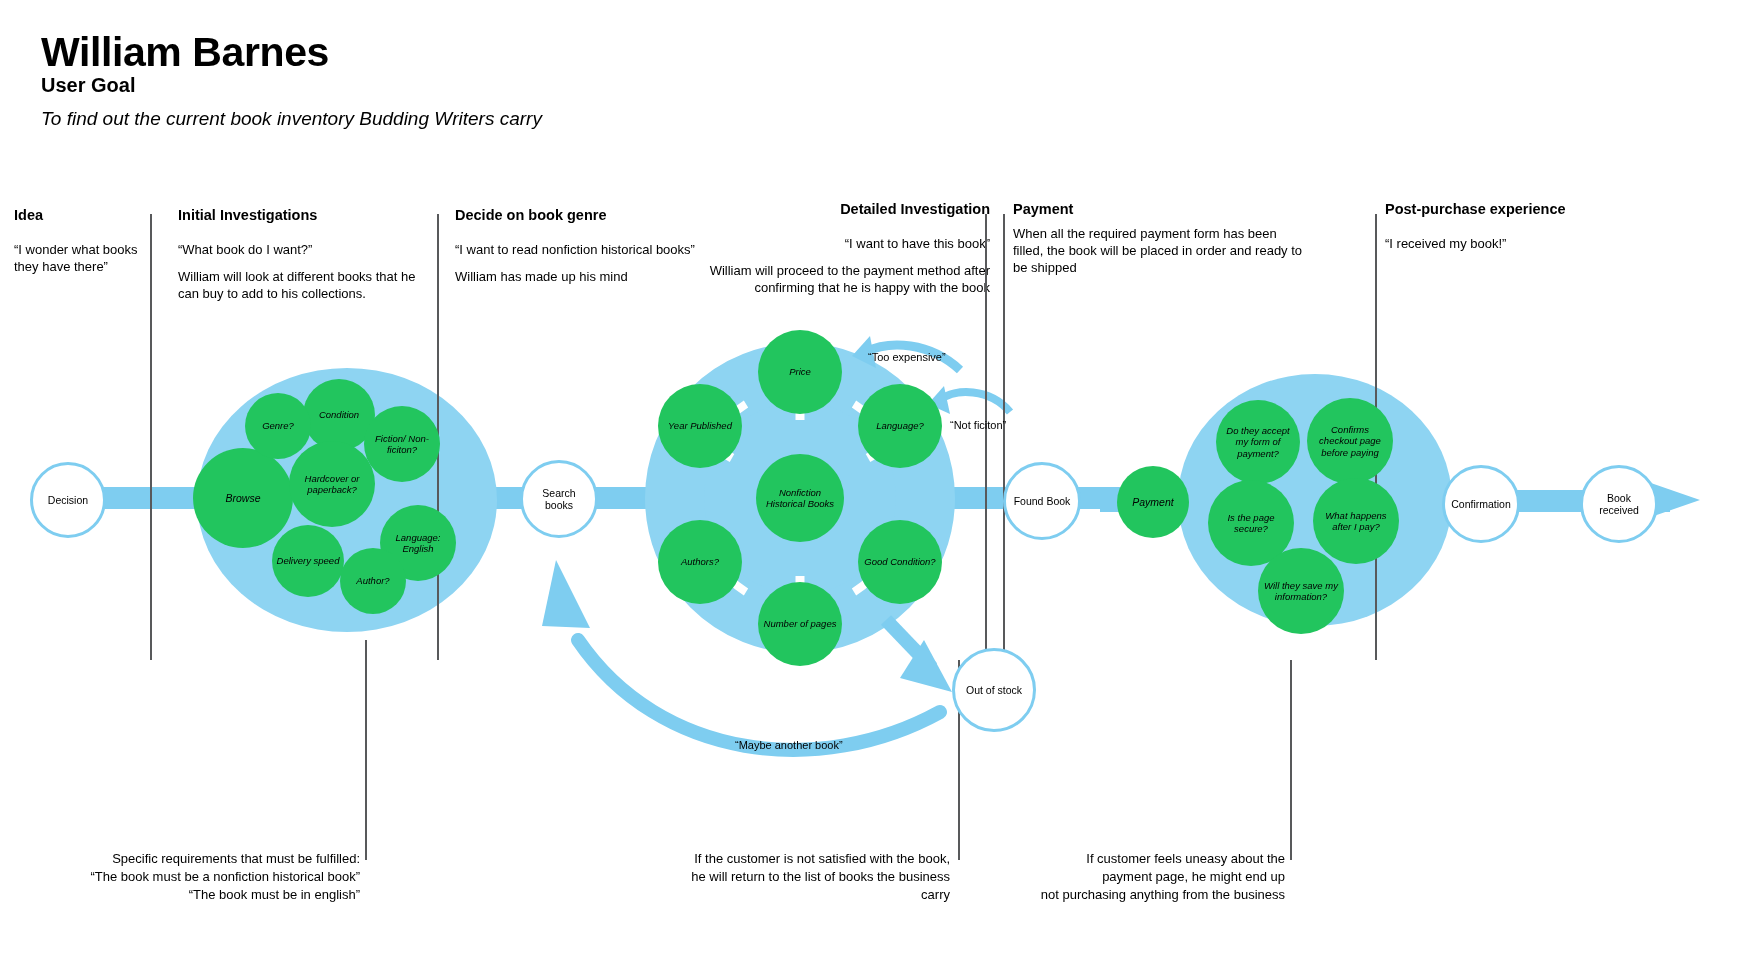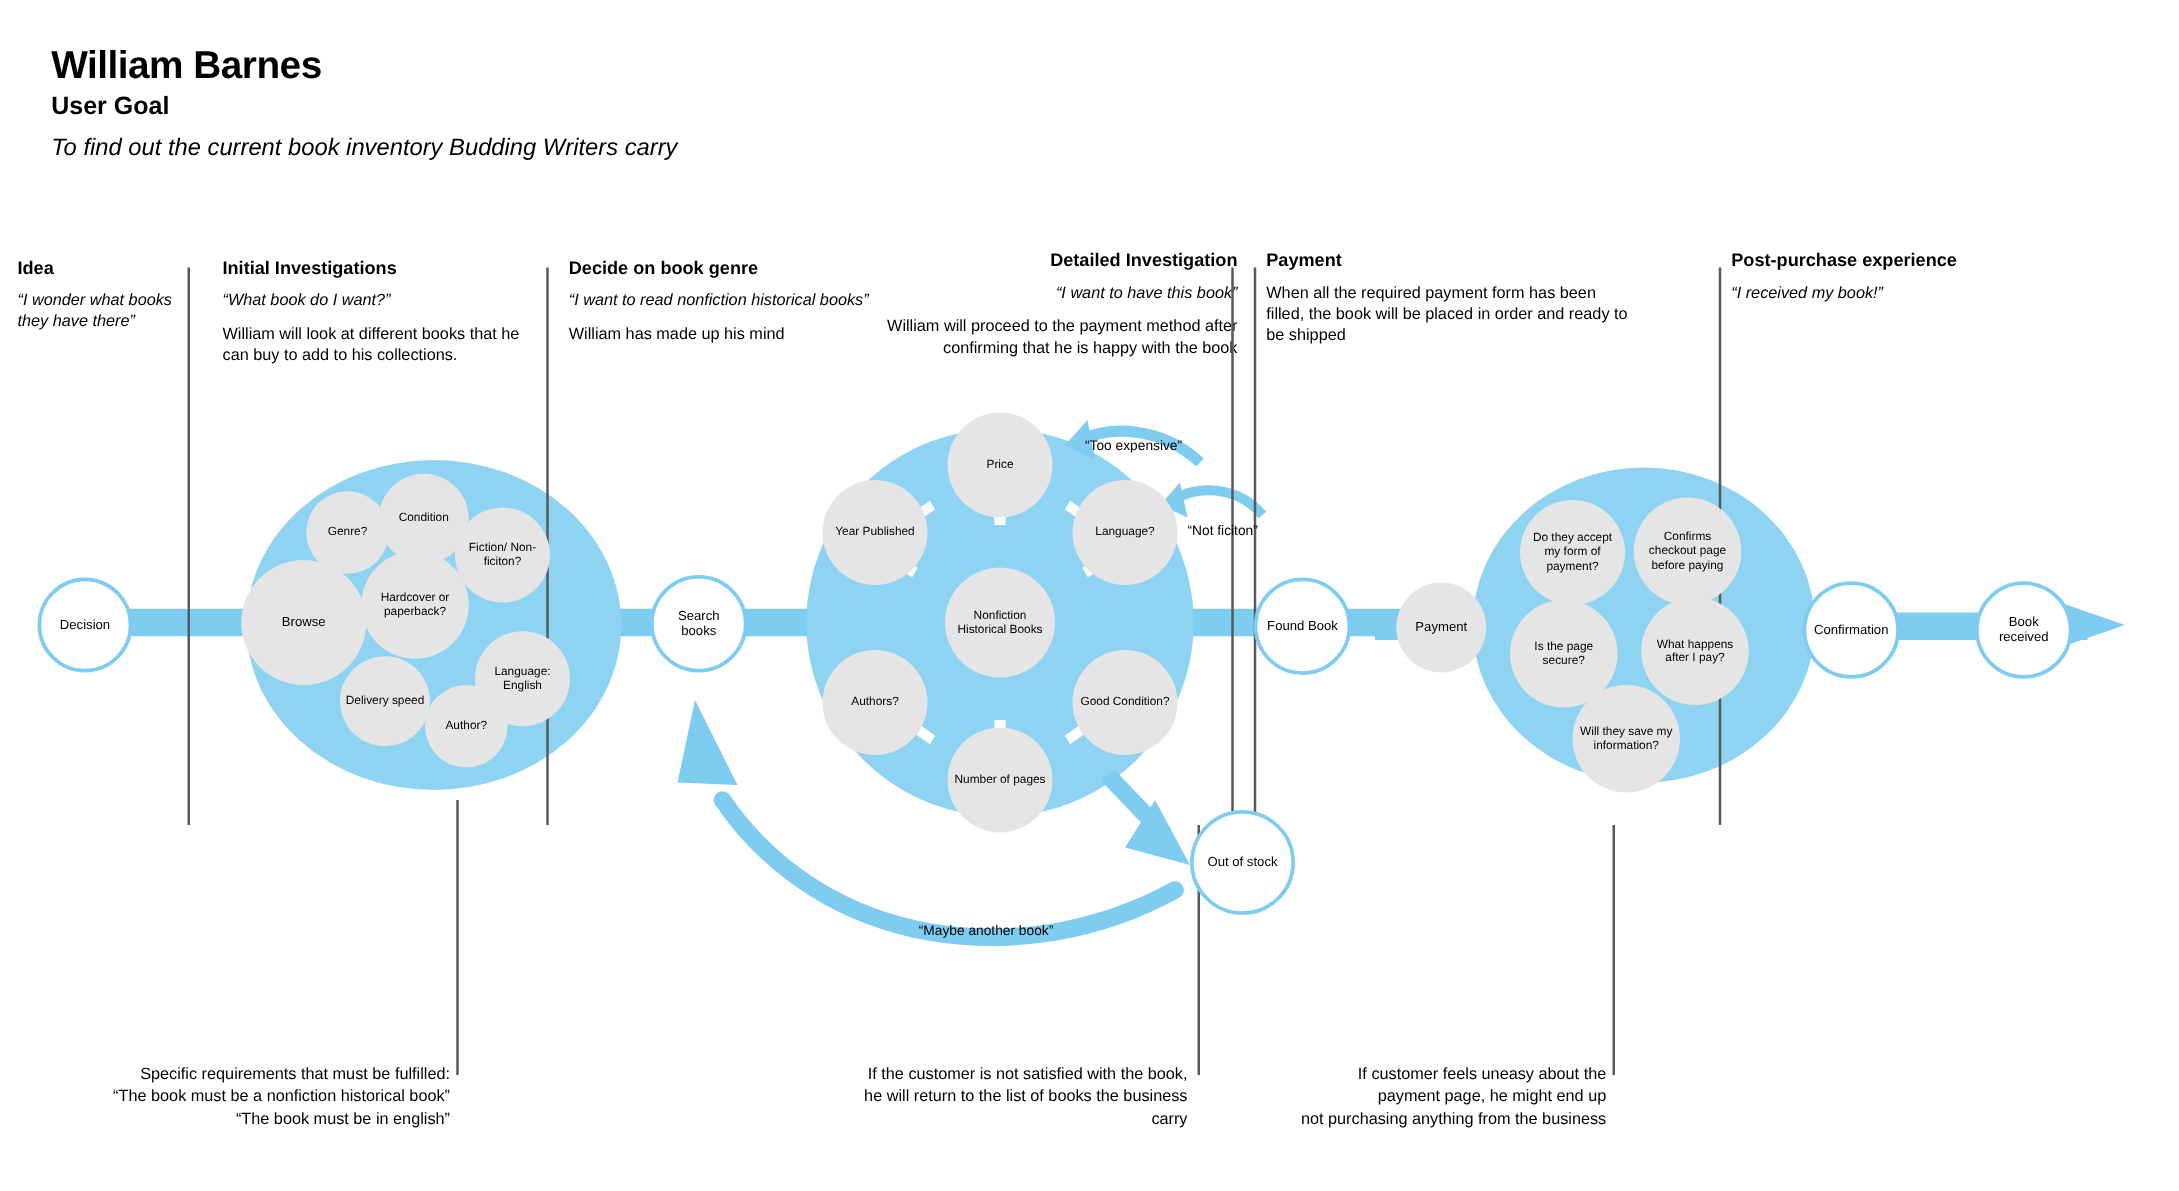--- a/index.html
+++ b/index.html
@@ -20,21 +20,21 @@
   }
 
   
   #persona-header {
     position: absolute;
     left: 41px;
     top: 34px;
     width: 700px;
   }
   #persona-name {
-    font-size: 31px;
+    font-size: 41px;
     font-weight: bold;
     letter-spacing: -0.4px;
     line-height: 36px;
   }
   #persona-goal-label {
     font-size: 20px;
     font-weight: bold;
     line-height: 26px;
     margin-top: 2px;
   }
@@ -51,23 +51,22 @@
     position: absolute;
     top: 206px;
   }
   .stage-title {
     font-size: 14.5px;
     font-weight: bold;
     line-height: 18px;
   }
   .stage-quote {
     font-size: 13px;
-    font-style: italic;
     line-height: 17px;
-    margin-top: 7px;
+    margin-top: 17px;
   }
   .stage-desc {
     font-size: 13px;
     line-height: 17px;
     margin-top: 10px;
   }
   .stage.align-right { text-align: right; }
 
   
   .divider {
@@ -93,21 +92,22 @@
     align-items: center;
     justify-content: center;
     text-align: center;
     box-sizing: border-box;
   }
   .node-outline {
     background: #ffffff;
     border: 3px solid #7ecdf0;
   }
   .node-plain {
-    background: #e5e5e5;
+    background: #22c55e;
+    font-style: italic;
   }
   .node-label {
     font-size: 10.5px;
     line-height: 12.5px;
     color: #000000;
     padding: 0 4px;
   }
   .node-label.sm { font-size: 9.5px; line-height: 11.5px; }
 
   

